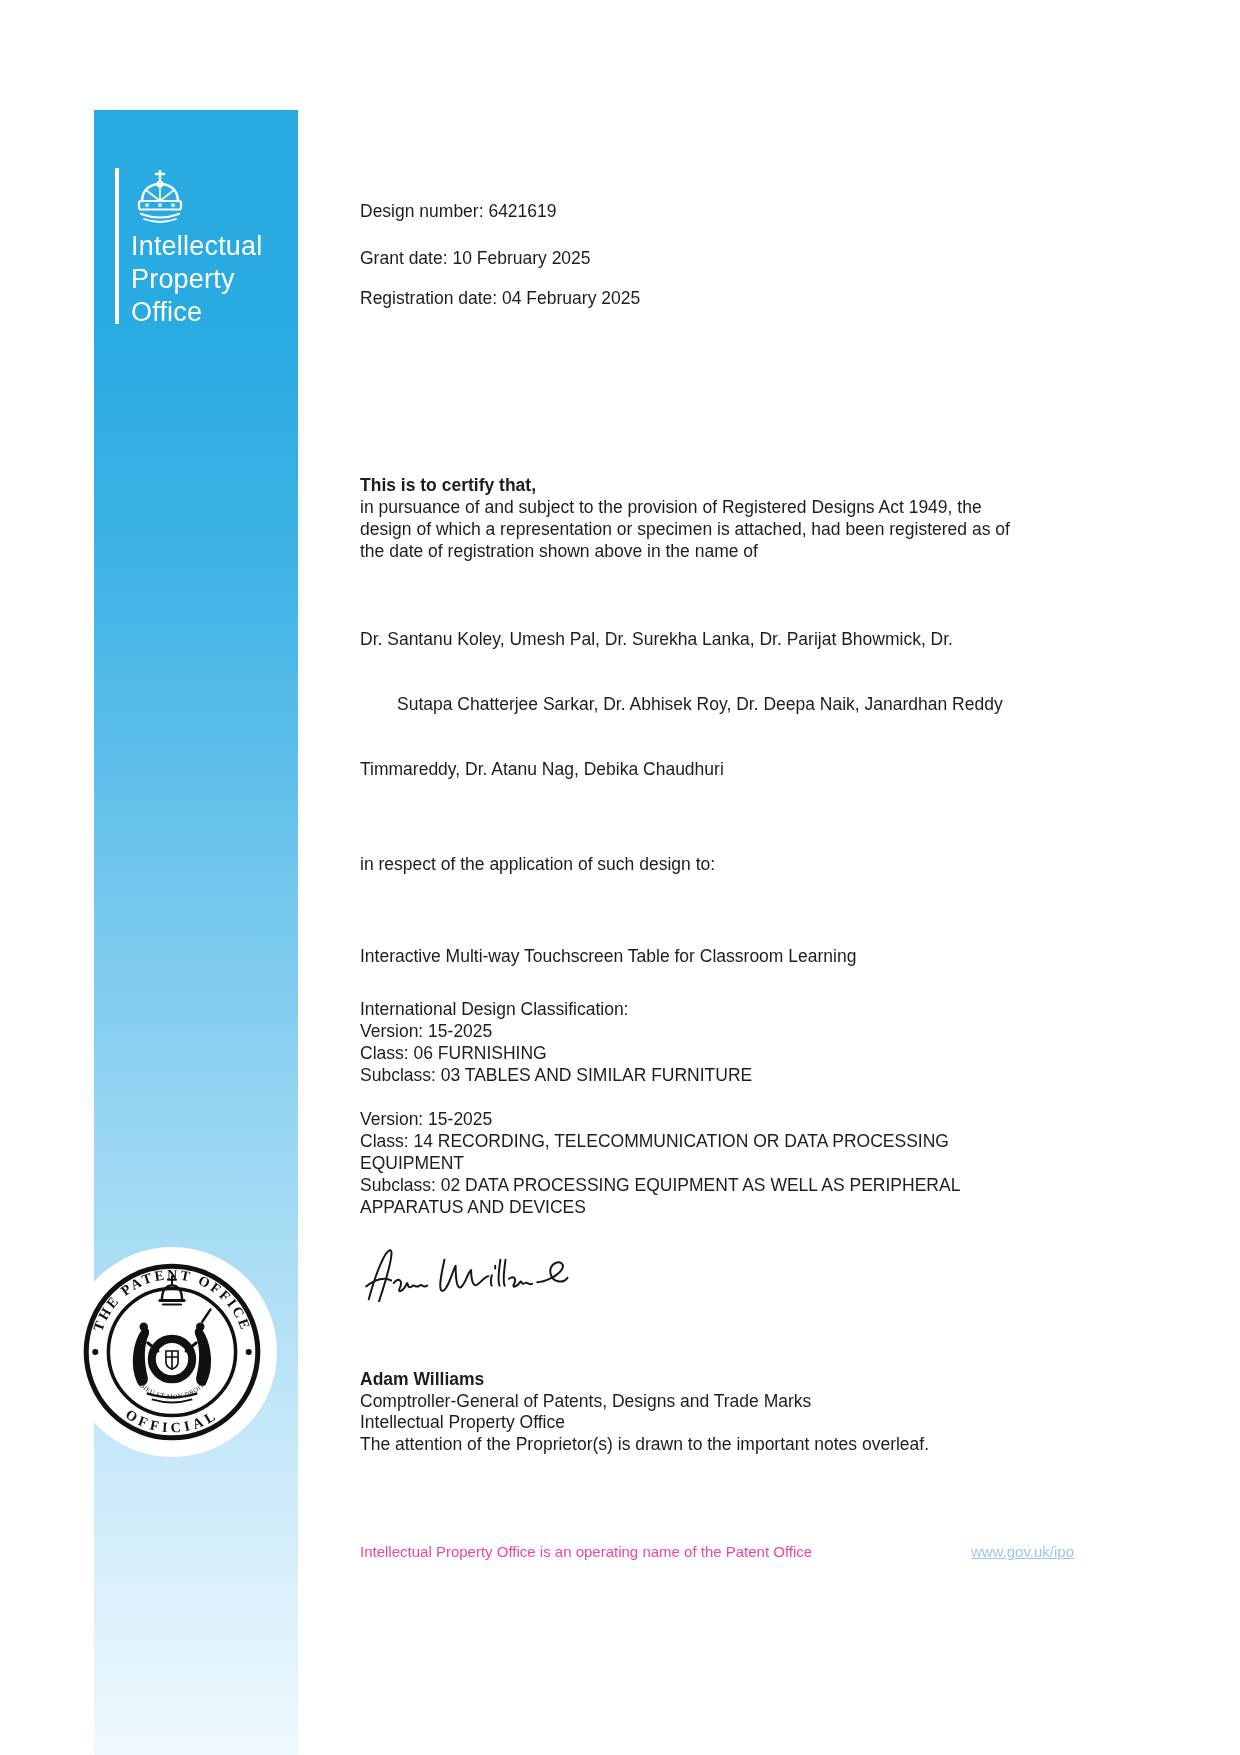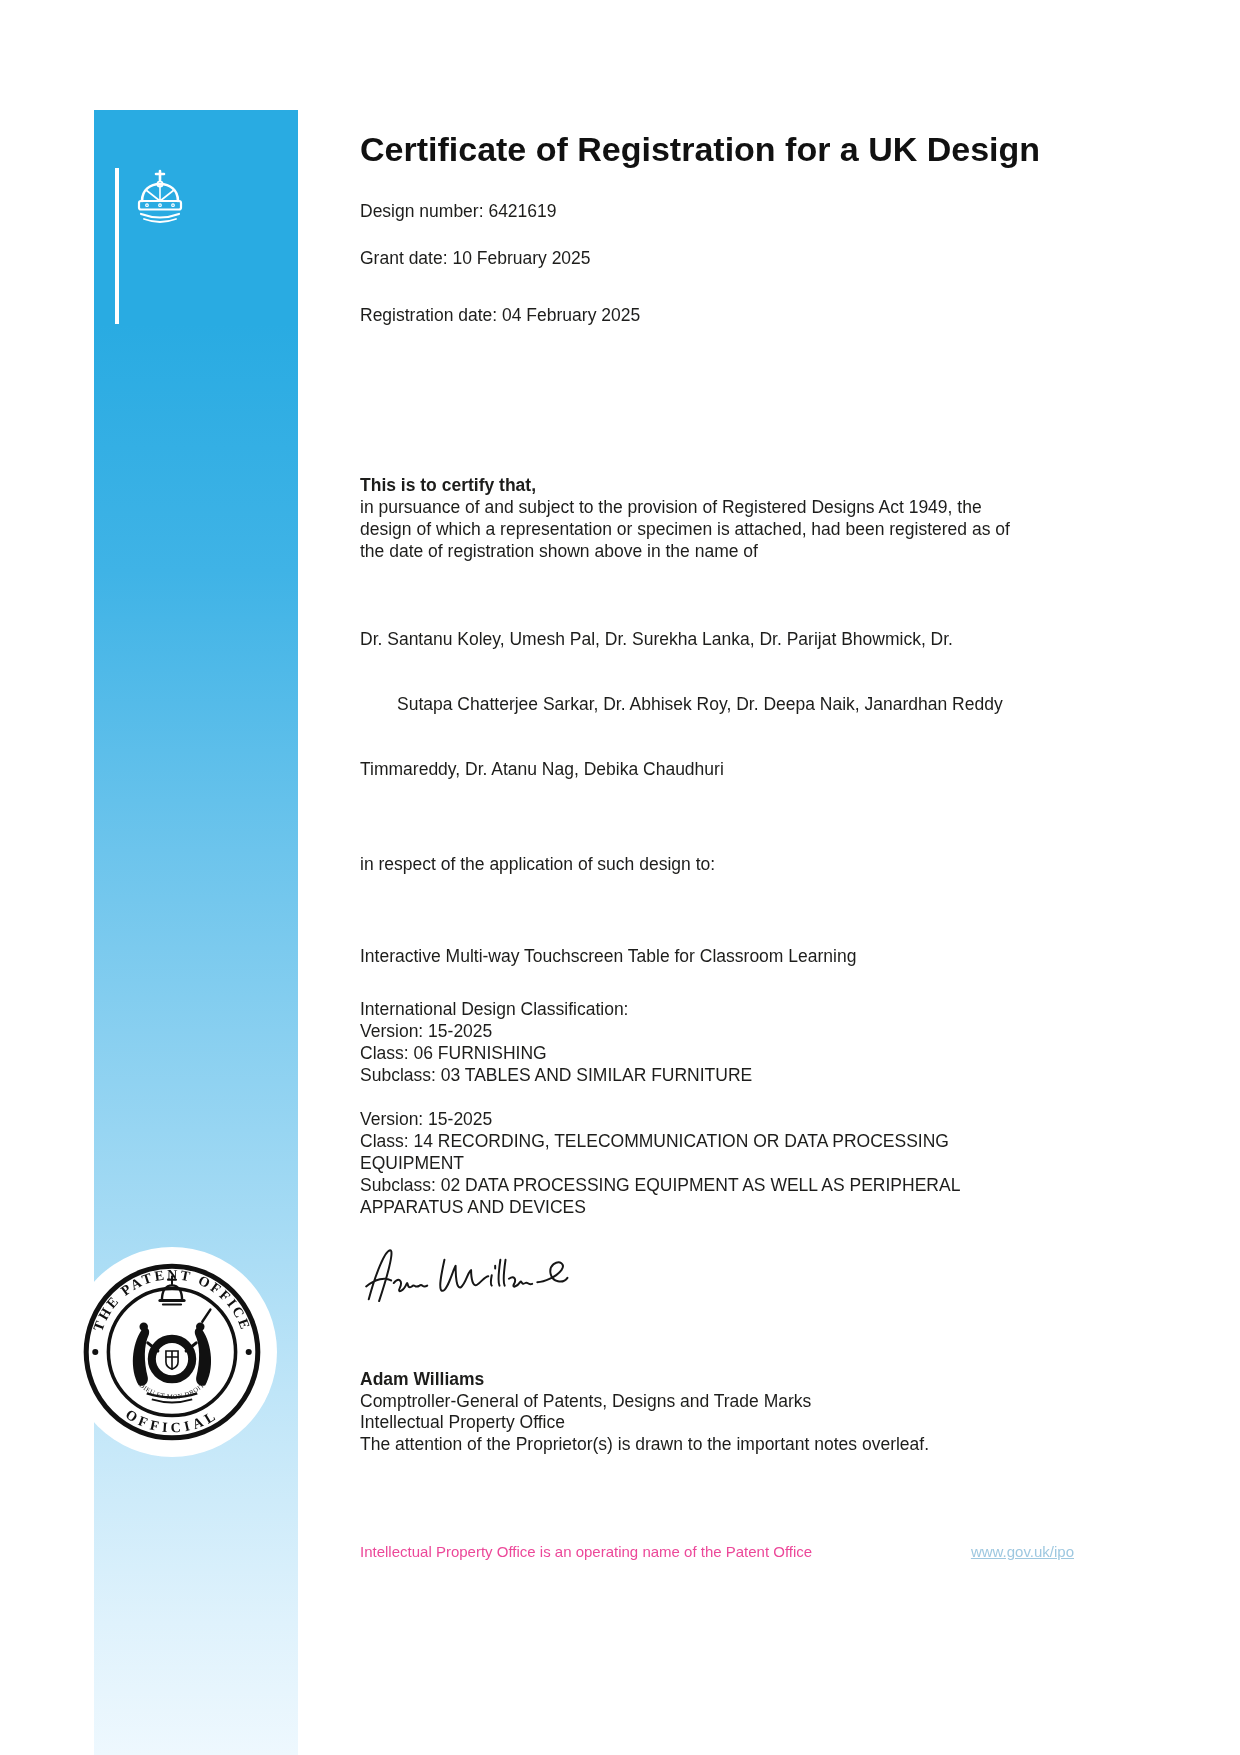--- a/index.html
+++ b/index.html
@@ -57,21 +57,21 @@
     top: 130px;
     font-size: 34px;
     font-weight: 700;
     color: #111111;
     white-space: nowrap;
     letter-spacing: 0px;
   }
   .meta { position: absolute; left: 360px; font-size: 17.5px; }
   .meta-1 { top: 201px; }
   .meta-2 { top: 248px; }
-  .meta-3 { top: 305px; text-align: right; }
+  .meta-3 { top: 288px; text-align: right; }
 
   .certify-heading {
     position: absolute; left: 360px; top: 475px;
     font-size: 17.5px; font-weight: 700;
   }
   .pursuance {
     position: absolute; left: 360px; top: 496px;
     width: 657px; font-size: 17.5px; line-height: 22px;
   }
 
@@ -124,24 +124,28 @@
           <path d="M11 33 C11 22 19 16 29 16 C39 16 47 22 47 33" stroke-width="2.6"></path>
           <path d="M29 17 V33 M15 22 L29 33 M43 22 L29 33" stroke-width="1.6"></path>
           <rect x="8" y="33" width="42" height="8.5" rx="2" stroke-width="2.2"></rect>
           <circle cx="16" cy="37.2" r="1.3" stroke-width="1.2"></circle>
           <circle cx="29" cy="37.2" r="1.3" stroke-width="1.2"></circle>
           <circle cx="42" cy="37.2" r="1.3" stroke-width="1.2"></circle>
           <path d="M10 46 Q29 53 48 46" stroke-width="2.2"></path>
           <path d="M13 51 Q29 57 45 51" stroke-width="1.8"></path>
         </g>
       </svg>
+      <div class="wordmark">
+        <div>Intellectual</div>
+        <div>Property</div>
+        <div>Office</div>
+      </div>
     </div>
   </div>
 
-  <h1 class="title">Certificate of Registration for a UK Design</h1>
   <div class="meta meta-1">Design number: 6421619</div>
   <div class="meta meta-2">Grant date: 10 February 2025</div>
   <div class="meta meta-3">Registration date: 04 February 2025</div>
 
   <div class="certify-heading">This is to certify that,</div>
   <div class="pursuance">in pursuance of and subject to the provision of Registered Designs Act 1949, the design of which a representation or specimen is attached, had been registered as of the date of registration shown above in the name of</div>
 
   <div class="proprietor prop-1">Dr. Santanu Koley, Umesh Pal, Dr. Surekha Lanka, Dr. Parijat Bhowmick, Dr.</div>
   <div class="proprietor prop-2">Sutapa Chatterjee Sarkar, Dr. Abhisek Roy, Dr. Deepa Naik, Janardhan Reddy</div>
   <div class="proprietor prop-3">Timmareddy, Dr. Atanu Nag, Debika Chaudhuri</div>

